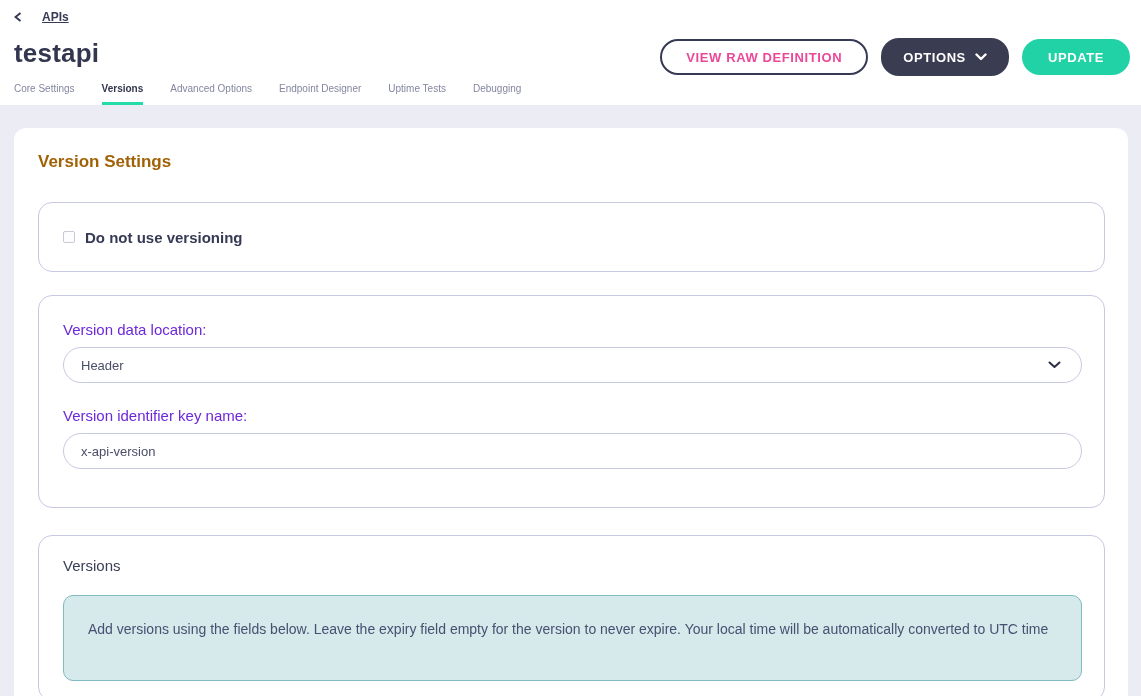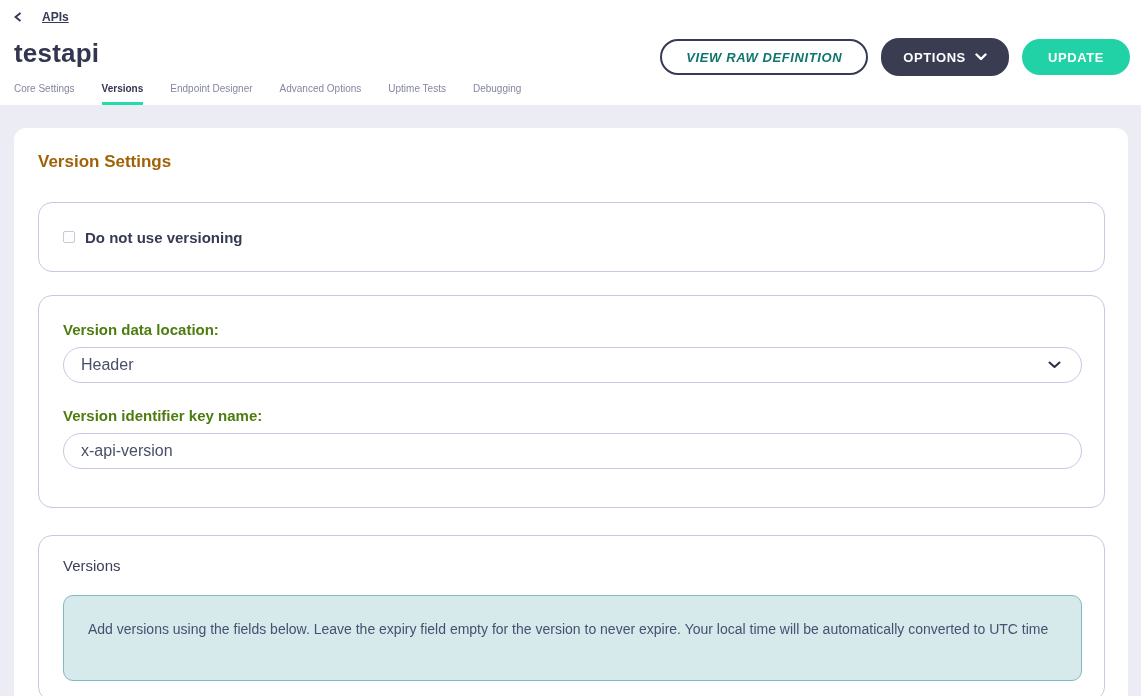--- a/index.html
+++ b/index.html
@@ -27,22 +27,22 @@
     position:absolute; top:38px; right:11px;
     display:flex; align-items:center; gap:13px;
   }
   .btn {
     display:inline-flex; align-items:center; justify-content:center;
     height:35px; border-radius:18px; font-size:13px; font-weight:bold;
     letter-spacing:0.6px; cursor:pointer; white-space:nowrap;
     border:none; font-family:inherit;
   }
   .btn-outline {
-    background:#ffffff; color:#0f766e; border:2px solid #363a54;
-    padding:0 24px; height:36px;font-style:italic;
+    background:#ffffff; color:#ec4899; border:2px solid #363a54;
+    padding:0 24px; height:36px;
   }
   .btn-dark {
     background:#3a3c52; color:#ffffff; padding:0 22px; height:38px; gap:9px;
   }
   .btn-teal {
     background:#20d2a5; color:#ffffff; padding:0 26px; height:36px;
   }
 
   
   .tabbar {
@@ -76,25 +76,25 @@
   .box-versioning { margin-top:30px; height:70px; display:flex; align-items:center; padding:0 24px; }
   .checkbox-row { display:flex; align-items:center; gap:10px; }
   .checkbox {
     appearance:none; -webkit-appearance:none;
     width:12px; height:12px; border:1px solid #c9cad8; border-radius:2px;
     background:#fdfdfd; cursor:pointer; margin:0;
   }
   .checkbox-label { font-size:15px; font-weight:bold; color:#363a54; cursor:pointer; }
 
   .box-fields { margin-top:23px; padding:25px 24px 38px 24px; }
-  .field-label { font-size:15px; font-weight:bold; color:#4d7c0f; margin-bottom:9px; }
+  .field-label { font-size:15px; font-weight:normal; color:#6d28d9; margin-bottom:9px; }
   .pill-input {
     width:1019px; height:36px; border:1px solid #c7c8e1; border-radius:18px;
     display:flex; align-items:center; padding:0 20px 0 17px;
-    font-size:16px; color:#4a4e68; background:#ffffff;
+    font-size:13px; color:#4a4e68; background:#ffffff;
   }
   .select { justify-content:space-between; cursor:pointer; }
   .gap-between-fields { height:24px; }
   input.pill-input {
     font-family:inherit; outline:none;
   }
 
   .box-versions { margin-top:27px; padding:21px 24px 40px 24px; height:166px; }
   .versions-title { font-size:15px; color:#3a3e58; }
   .info-banner {
@@ -124,22 +124,22 @@
           <polyline points="1.5,1.5 6,6 10.5,1.5" fill="none" stroke="#ffffff" stroke-width="2.4" stroke-linecap="round" stroke-linejoin="round"></polyline>
         </svg>
     </button>
     <button class="btn btn-teal">UPDATE</button>
   </div>
 </div>
 
 <div class="tabbar">
   <div class="tab">Core Settings</div>
   <div class="tab active">Versions</div>
+  <div class="tab">Advanced Options</div>
   <div class="tab">Endpoint Designer</div>
-  <div class="tab">Advanced Options</div>
   <div class="tab">Uptime Tests</div>
   <div class="tab">Debugging</div>
 </div>
 
 <div class="content">
   <div class="card">
     <div class="card-heading">Version Settings</div>
 
     <div class="section-box box-versioning">
       <label class="checkbox-row">

